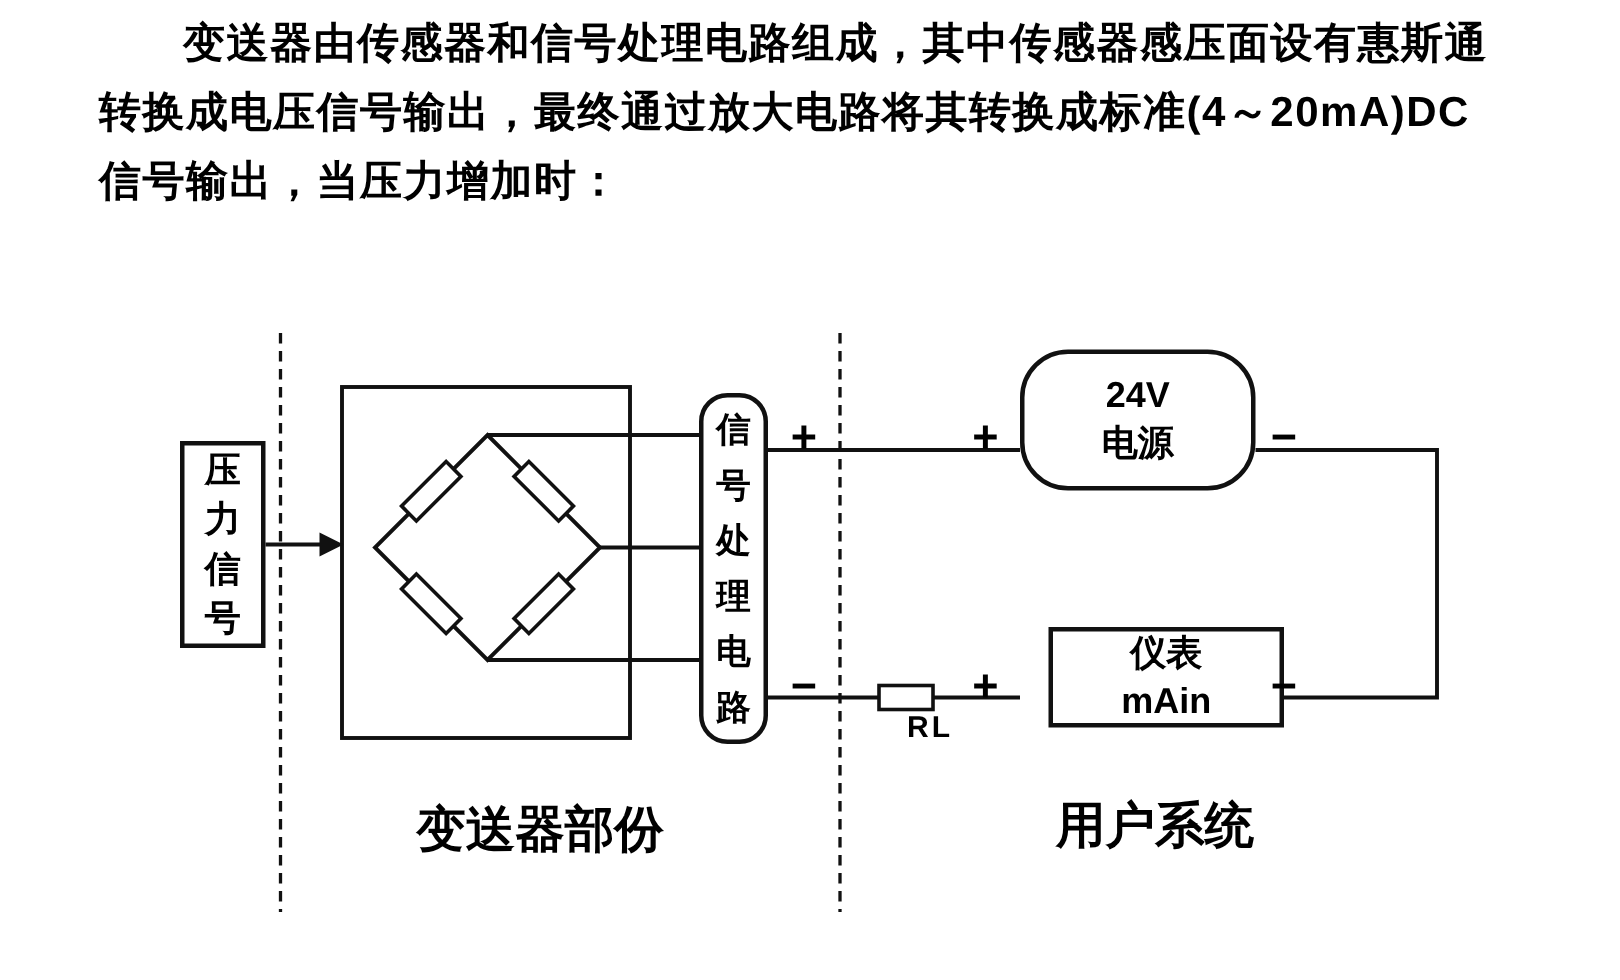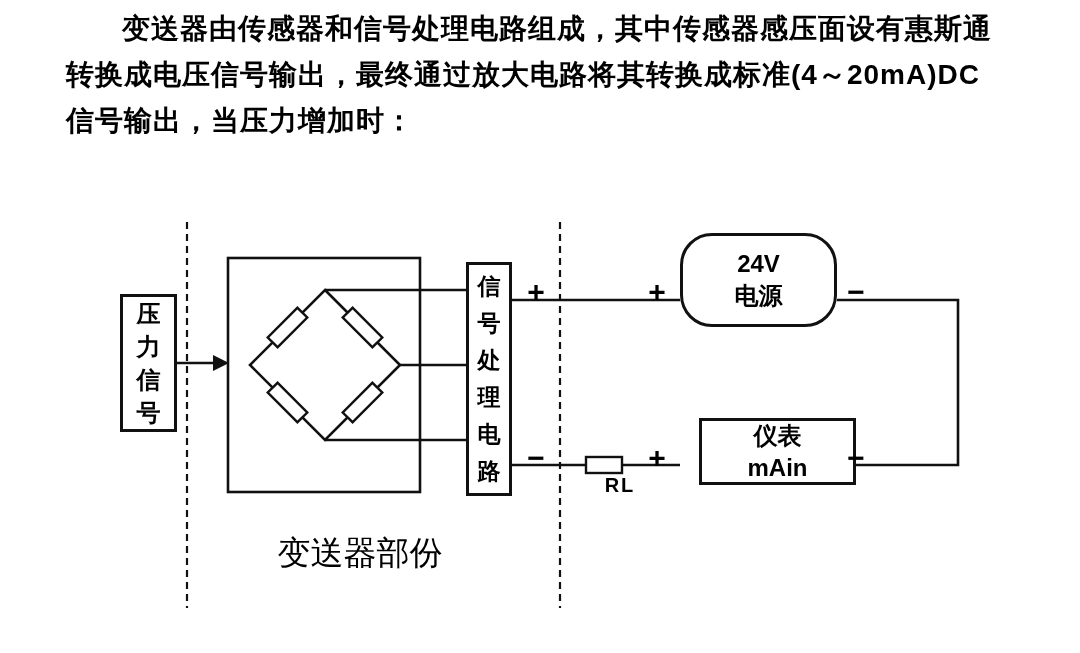--- a/index.html
+++ b/index.html
@@ -17,35 +17,35 @@
   .intro .indent { padding-left:56px; }
 
   
   svg.wires { position:absolute; left:0; top:0; }
 
   
   .box { position:absolute; border:3px solid #111; background:#fff;
          display:flex; flex-direction:column; align-items:center; justify-content:center;
          font-weight:600; }
   .pressure { left:120px; top:294px; width:57px; height:138px; }
-  .signal   { left:466px; top:262px; width:46px; height:234px; }
+  .signal   { left:466px; top:262px; width:46px; height:234px;border-radius:19px; }
   .power    { left:680px; top:233px; width:157px; height:94px; font-size:24px; line-height:32px;border-radius:32px; }
   .meter    { left:680px; top:418px; width:157px; height:67px; font-size:24px; line-height:32px;margin-left:19px; }
 
   .vlabel { width:26px; word-break:break-all; text-align:center; font-size:24px; line-height:33px; }
   .signal .vlabel { font-size:23px; line-height:37px; width:24px; }
 
   
   .sign { position:absolute; width:28px; height:28px; text-align:center;
           font-size:30px; font-weight:700; line-height:28px; }
 
   .rl { position:absolute; left:588px; top:474px; width:40px; text-align:center;
         font-size:20px; font-weight:600; letter-spacing:2px;margin-left:12px; }
 
-  .section-label { position:absolute; text-align:center; font-size:33px; font-weight:400;
+  .section-label { position:absolute; text-align:center; font-size:33px; font-weight:700;
                    font-family:"Liberation Serif","DejaVu Serif",serif; }
 </style>
 </head>
 <body>
 
 <div class="page">
 
   <div class="intro">
     <div class="indent">变送器由传感器和信号处理电路组成，其中传感器感压面设有惠斯通</div>
     <div>转换成电压信号输出，最终通过放大电路将其转换成标准(4～20mA)DC</div>
@@ -110,14 +110,15 @@
   <div class="sign" style="left:522px;top:278px;">+</div>
   <div class="sign" style="left:643px;top:278px;">+</div>
   <div class="sign" style="left:842px;top:278px;">−</div>
   <div class="sign" style="left:522px;top:444px;">−</div>
   <div class="sign" style="left:643px;top:444px;">+</div>
   <div class="sign" style="left:842px;top:444px;">−</div>
 
   <div class="rl">RL</div>
 
   <div class="section-label" style="left:240px;top:531px;width:240px;">变送器部份</div>
+  <div class="section-label" style="left:665px;top:528px;width:210px;">用户系统</div>
 
 </div>
 
 </body></html>

